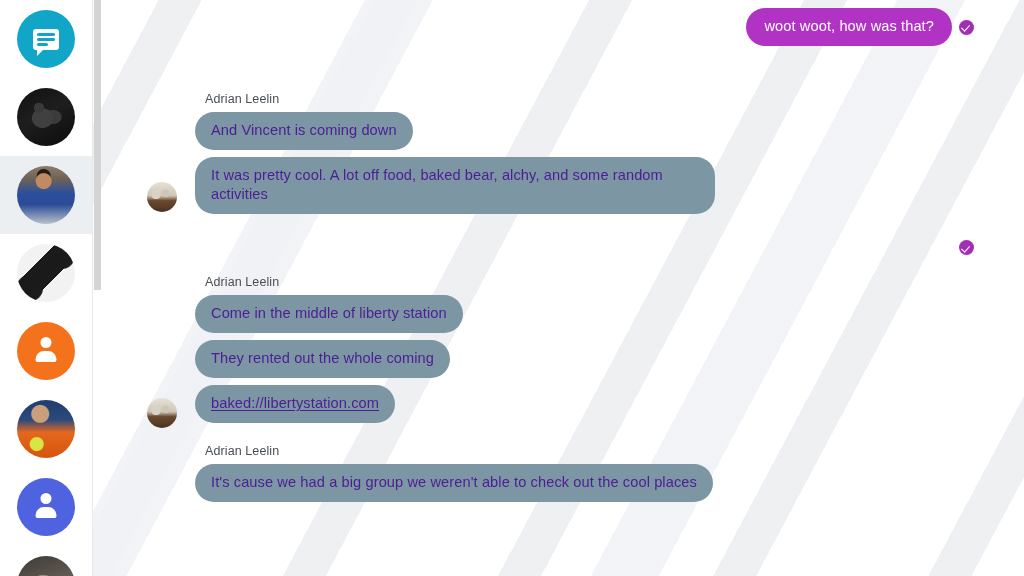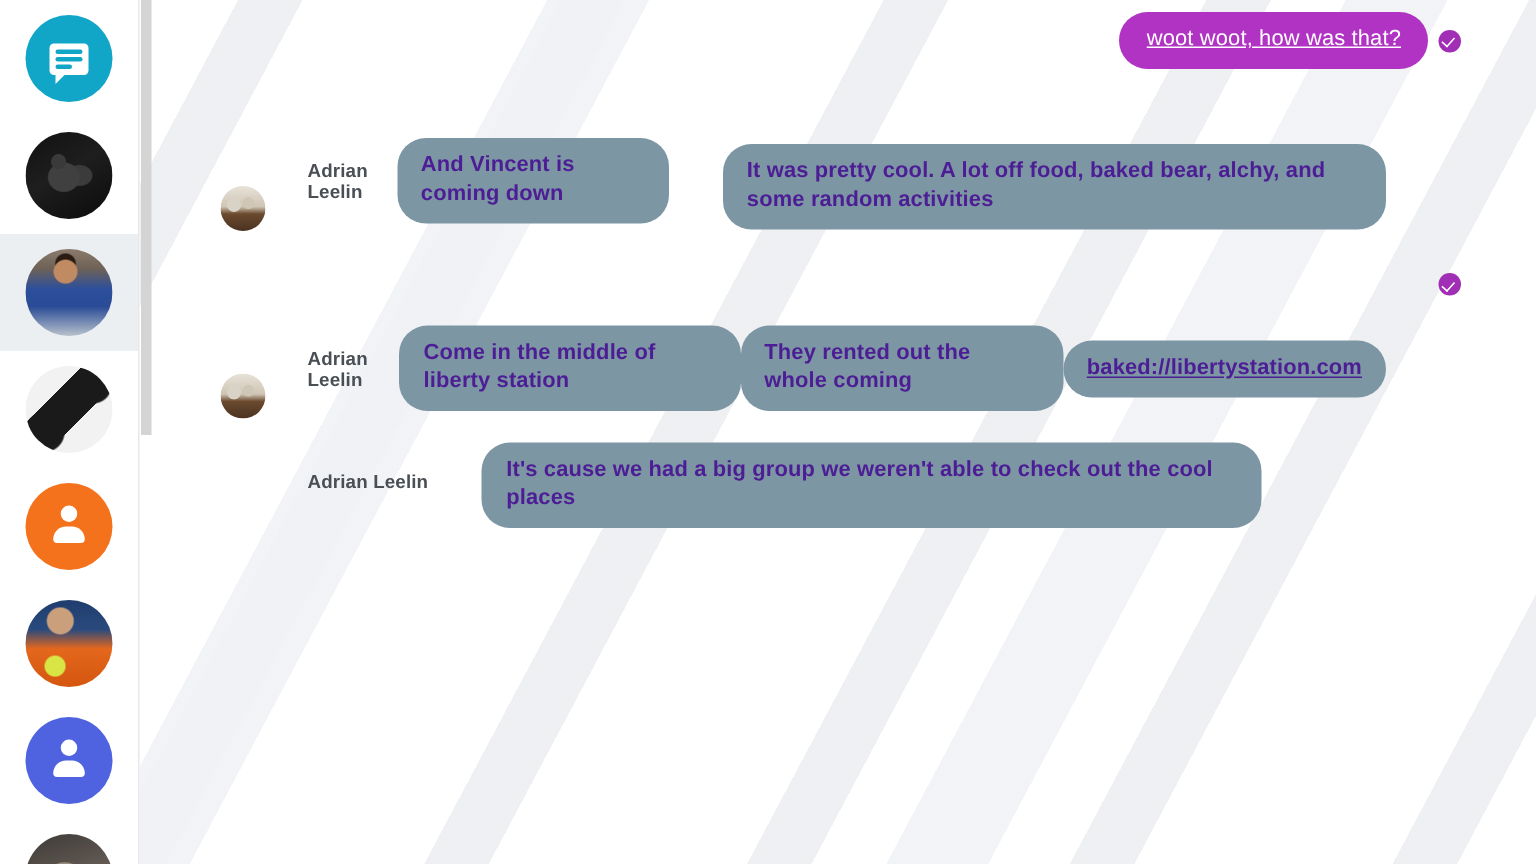--- a/index.html
+++ b/index.html
@@ -197,24 +197,24 @@
   .row {
     position: relative;
     display: flex;
     padding: 0 50px 0 46px;
   }
   .row.out { justify-content: flex-end; }
 
   .group {
     position: relative;
     display: flex;
-    align-items: center;
+    flex-direction: column;
+    align-items: flex-start;
     padding-left: 56px;
     padding-right: 50px;
-    font-weight: bold;
   }
   .sender {
     font-size: 12.5px;
     color: #4a4f55;
     margin: 0 0 6px 10px;
     letter-spacing: .1px;
   }
   .msg-avatar {
     position: absolute;
     left: 8px;
@@ -233,37 +233,36 @@
     border-radius: 19px;
     margin-bottom: 7px;
     max-width: 520px;
     letter-spacing: .1px;
   }
   .bubble-in.link { }
   .bubble-in.link span {
     text-decoration: underline;
     text-underline-offset: 2px;
   }
-  .bubble-in.last { margin-bottom: 0; margin-left: 36px; }
+  .bubble-in.last { margin-bottom: 0; }
 
   .out-wrap {
     display: flex;
     align-items: center;
     gap: 7px;
   }
   .bubble-out {
     background: #b133c4;
     color: #ffffff;
     font-size: 14.6px;
     line-height: 19px;
     padding: 9px 18px 10px 18px;
     border-radius: 19px;
     letter-spacing: .1px;
     max-width: 520px;
-    text-decoration: underline;
   }
   .check-badge {
     width: 15px; height: 15px;
     border-radius: 50%;
     background: #a12fb5;
     position: relative;
     flex: 0 0 15px;
   }
   .check-badge::after {
     content: "";

